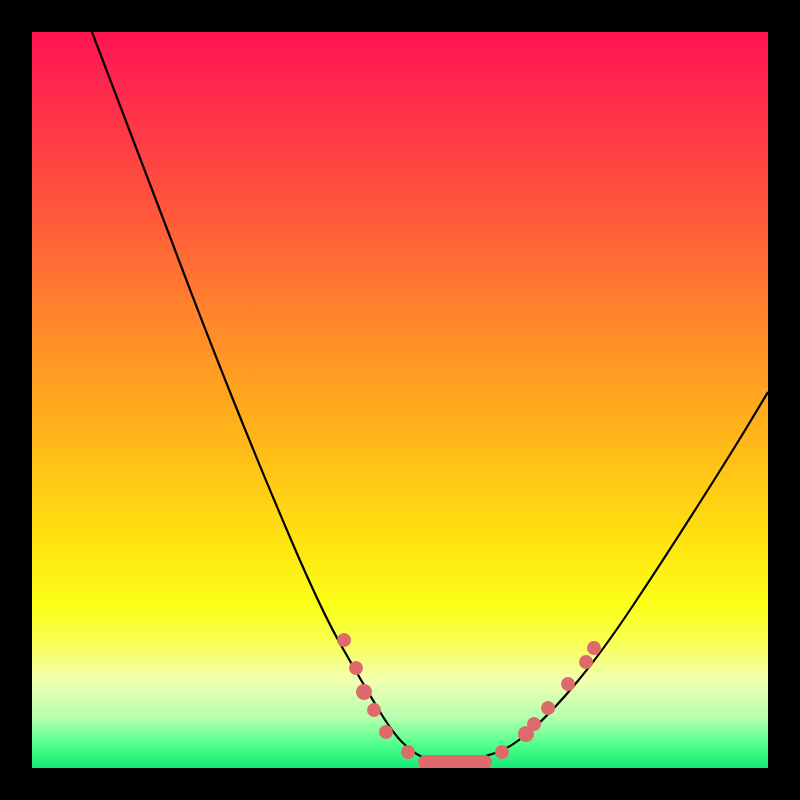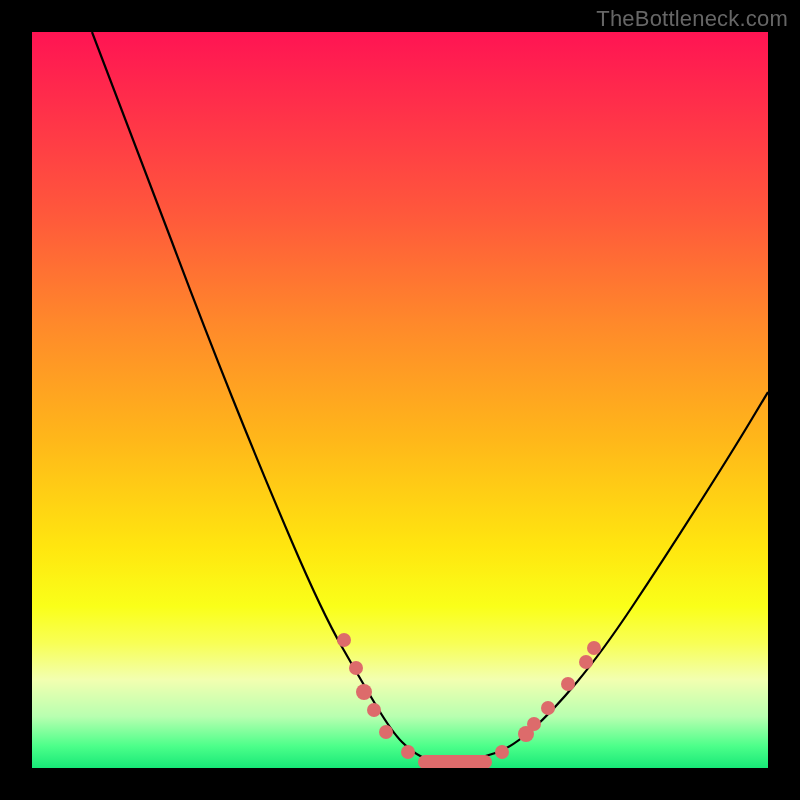--- a/index.html
+++ b/index.html
@@ -67,21 +67,20 @@
     fill: #dd6b6b;
   }
   .curve rect.pill {
     fill: #dd6b6b;
   }
 </style>
 </head>
 <body>
 
 <div class="frame">
-  <div class="watermark">TheBottleneck.com</div>
 
   <div class="plot">
     <svg class="curve" viewBox="0 0 736 736" preserveAspectRatio="none">
       <path class="main" d="M 60 0 Q 110 130 140 210 Q 170 290 200 365 Q 230 440 260 510 Q 290 580 310 615 Q 330 650 345 675 Q 360 700 370 710 Q 380 720 390 725 Q 400 730 410 730 Q 420 730 435 728 Q 450 726 465 720.5 Q 480 715 500 697.5 Q 520 680 545 650 Q 570 620 600 575 Q 630 530 665 475 Q 700 420 718 390 T 736 360" stroke="#000000"></path>
 
     <rect x="386" y="723" width="74" height="14" rx="7" ry="7" class="pill" fill="#dd6b6b"></rect>
         <circle cx="312" cy="608" r="7" class="dot" fill="#dd6b6b"></circle>
         <circle cx="324" cy="636" r="7" class="dot" fill="#dd6b6b"></circle>
         <circle cx="332" cy="660" r="8" class="dot" fill="#dd6b6b"></circle>
         <circle cx="342" cy="678" r="7" class="dot" fill="#dd6b6b"></circle>

